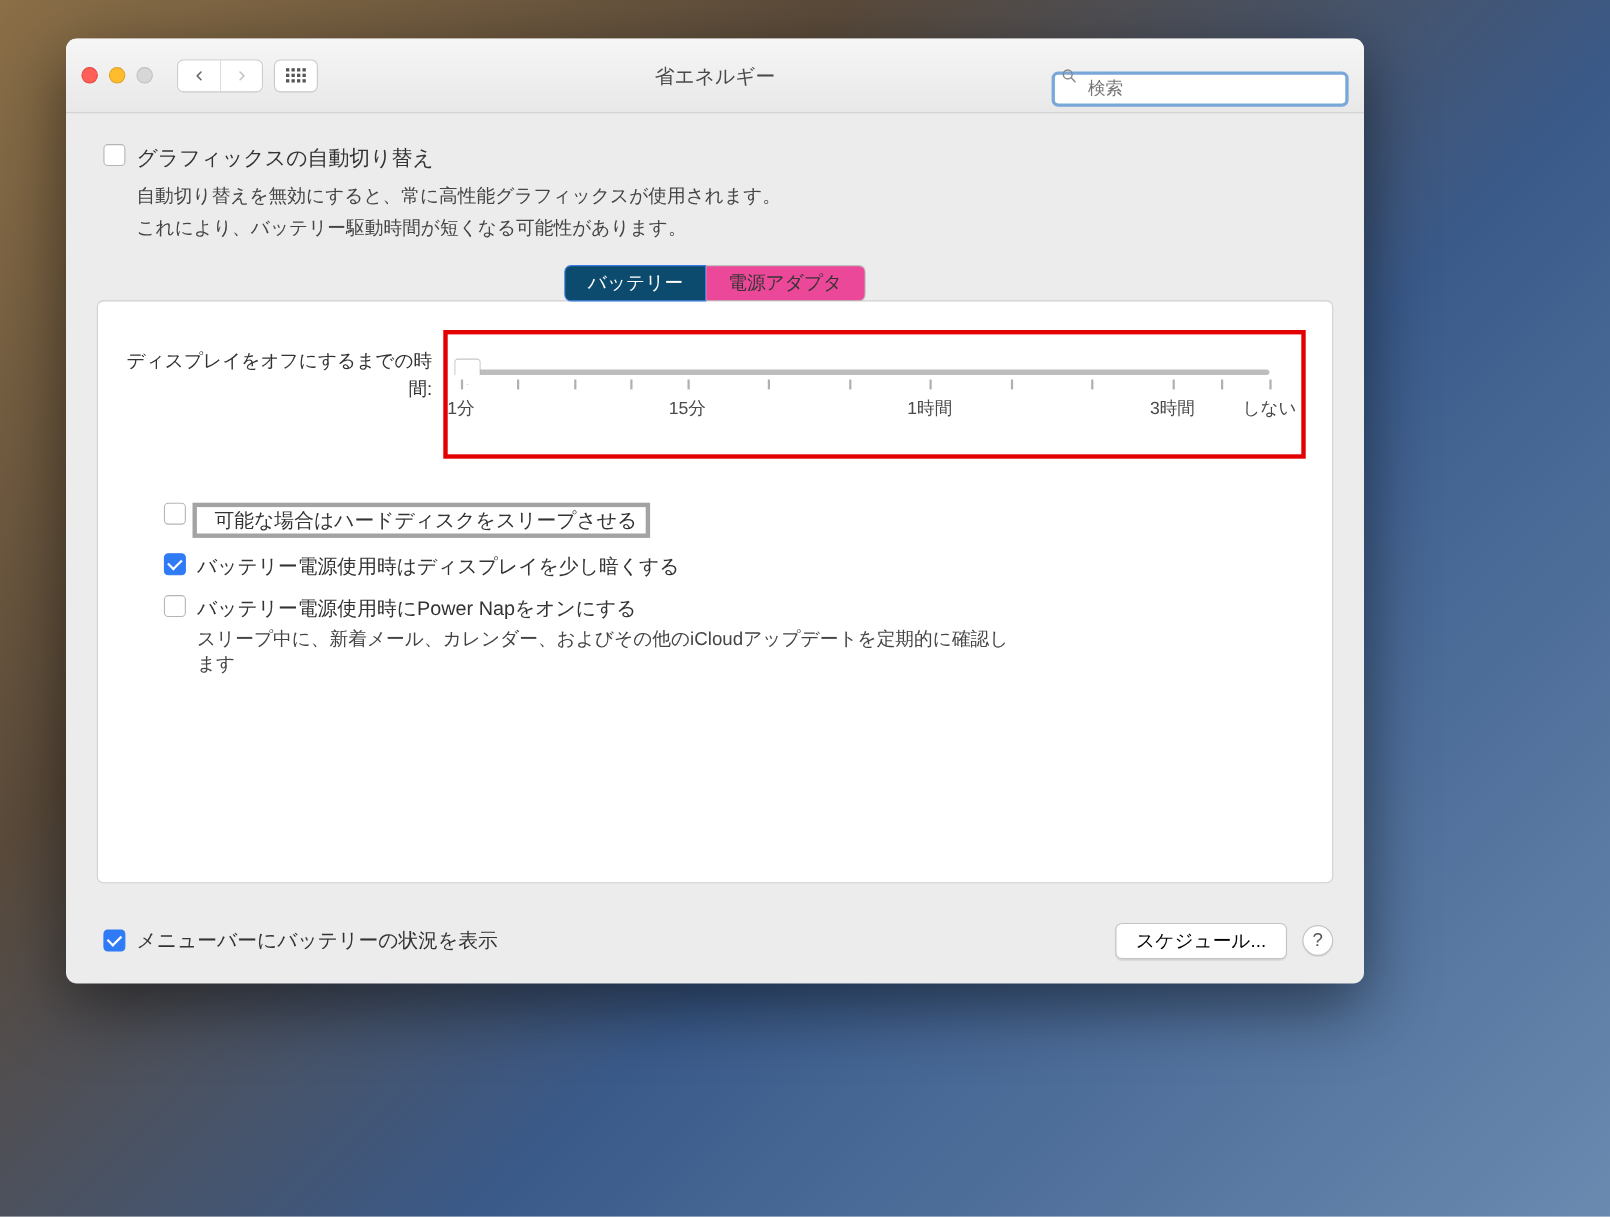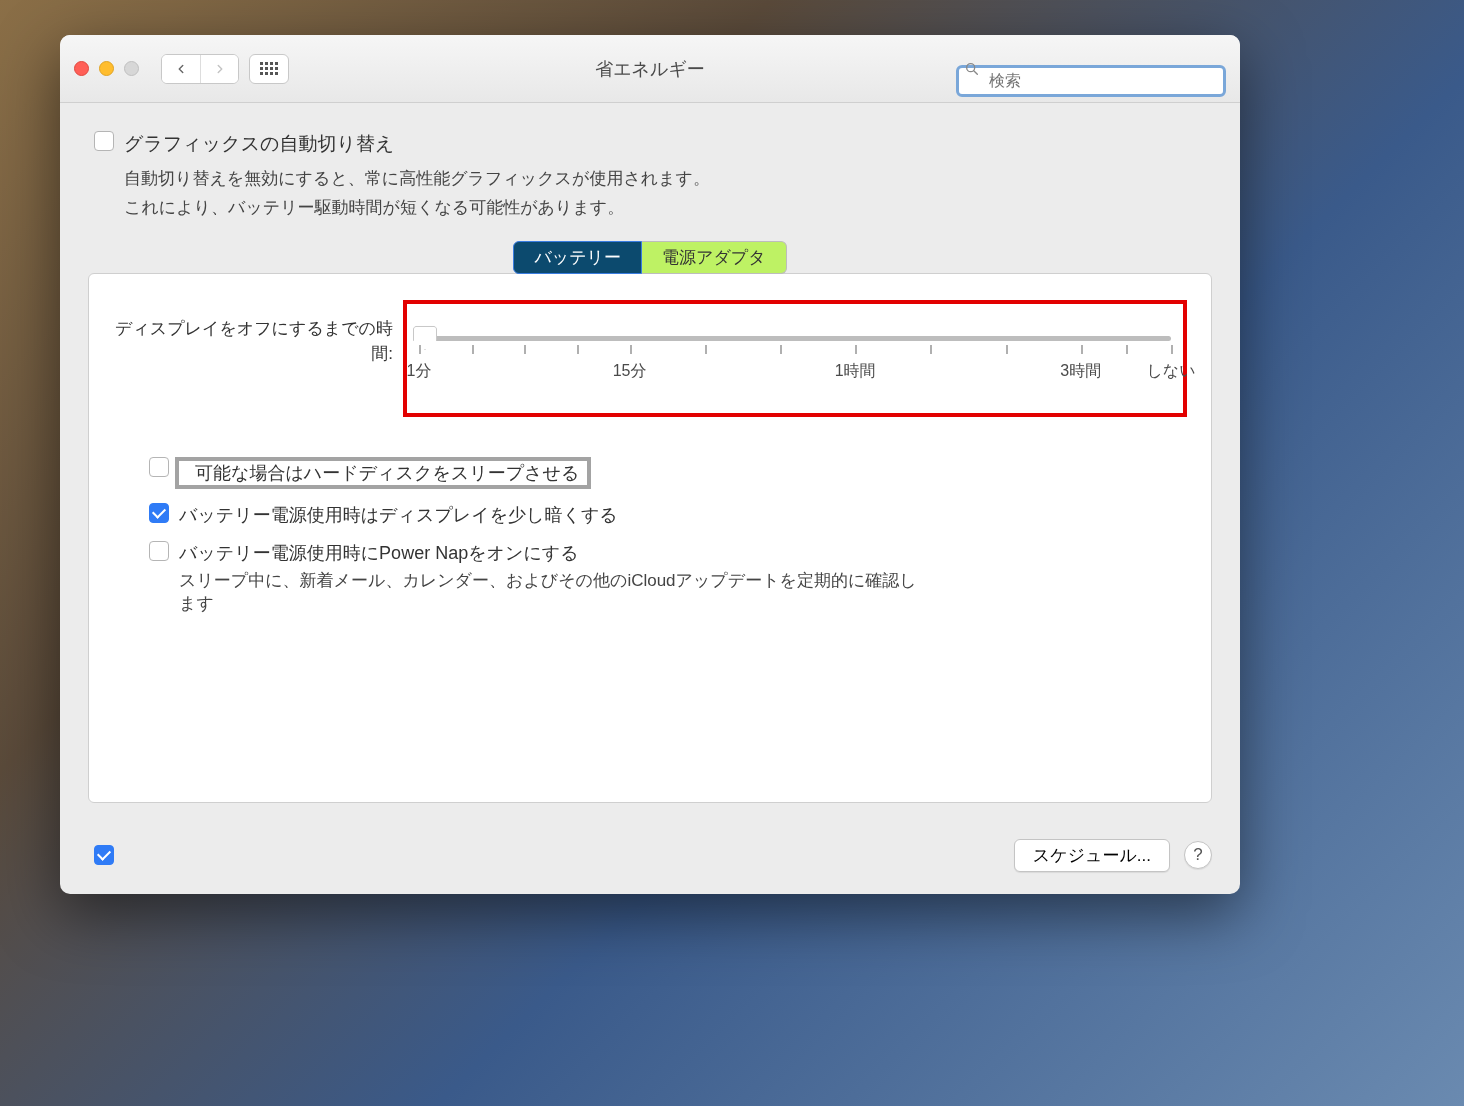--- a/index.html
+++ b/index.html
@@ -132,21 +132,21 @@
     justify-content: center;
     margin-top: 18px;
     margin-bottom: -1px;
     position: relative;
     z-index: 2;
   }
   .tab {
     padding: 4px 20px;
     font-size: 17px;
     border: 1px solid #bdbdbd;
-    background: #bef264;
+    background: #ec4899;
     cursor: pointer;
   }
   .tab.active {
     background: #0c4a6e;
     color: #fff;
     border-color: #3a7de0;
   }
   .tab:first-child { border-radius: 6px 0 0 6px; }
   .tab:last-child { border-radius: 0 6px 6px 0; border-left: none; }
   .panel {
@@ -163,21 +163,21 @@
     font-size: 17px; line-height: 1.5;
     padding-right: 10px;
     padding-top: 12px;
   }
   .slider-zone {
     flex: 1;
     position: relative;
   }
   .highlight-slider {
     border: 4px solid #e20000;
-    padding: 14px 12px 30px 12px;
+    padding: 14px 29px 30px 12px;
     margin-top: -4px;
   }
   .slider-track {
     height: 5px;
     background: #bdbdbd;
     border-radius: 3px;
     position: relative;
     margin-top: 18px;
   }
   .slider-thumb {
@@ -352,20 +352,21 @@
           <span class="opt-label">バッテリー電源使用時にPower Napをオンにする</span>
         </div>
         <div class="opt-sub">スリープ中に、新着メール、カレンダー、およびその他のiCloudアップデートを定期的に確認します</div>
       </div>
 
     </div>
   </div>
 
   <div class="footer">
     <span class="checkbox checked"></span>
+    <span style="margin-left:10px; font-size:18px">メニューバーにバッテリーの状況を表示</span>
     <div style="margin-left:auto; display:flex; align-items:center">
       <button class="btn">スケジュール...</button>
       <div class="help">
         <span>?</span>
       </div>
     </div>
   </div>
 </div>
 
 </body></html>

